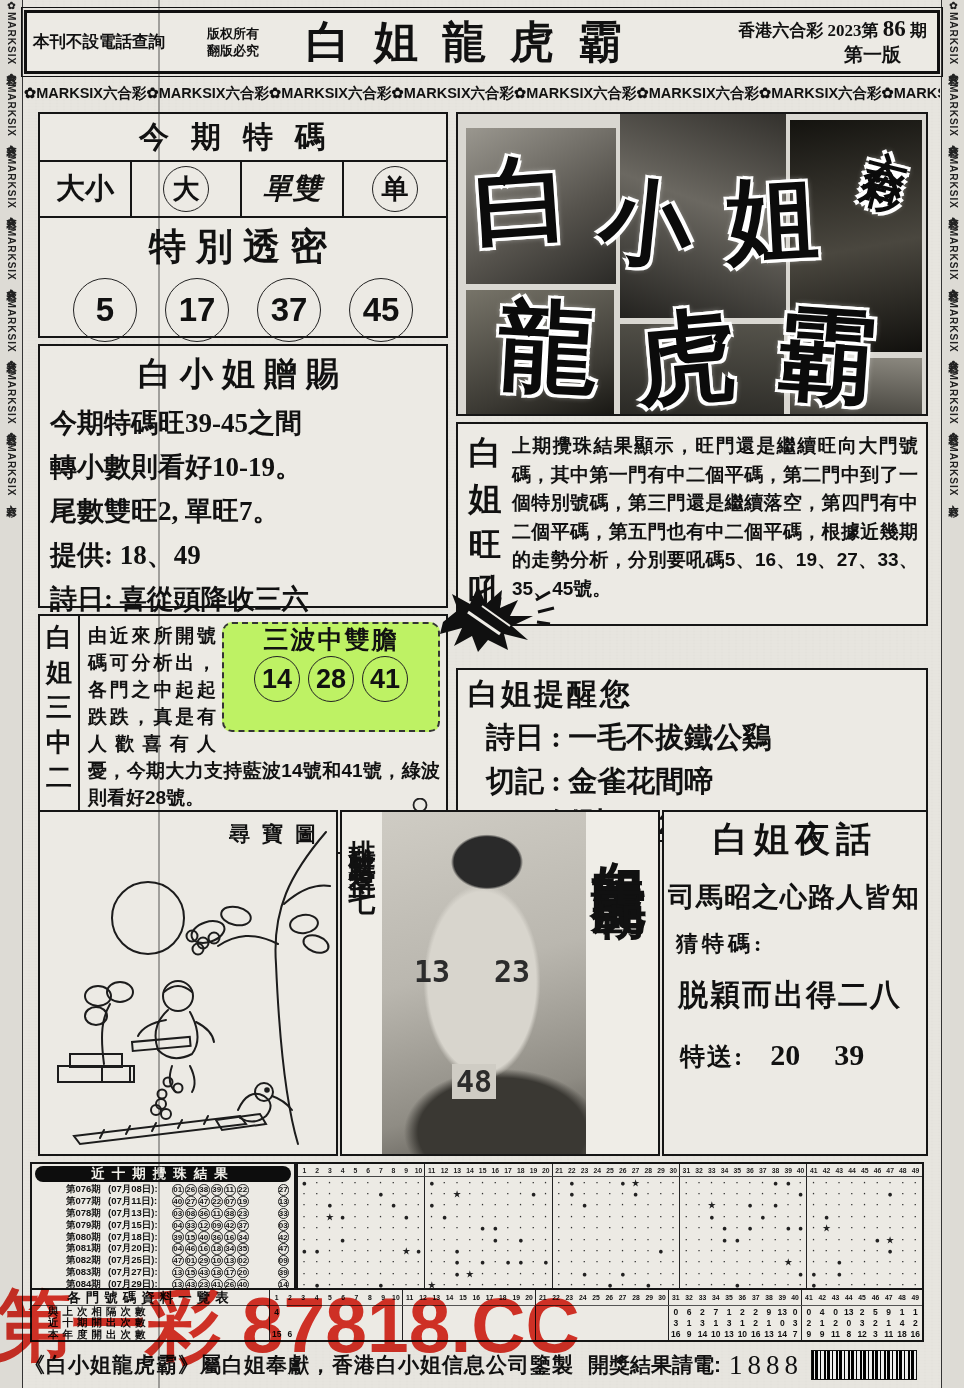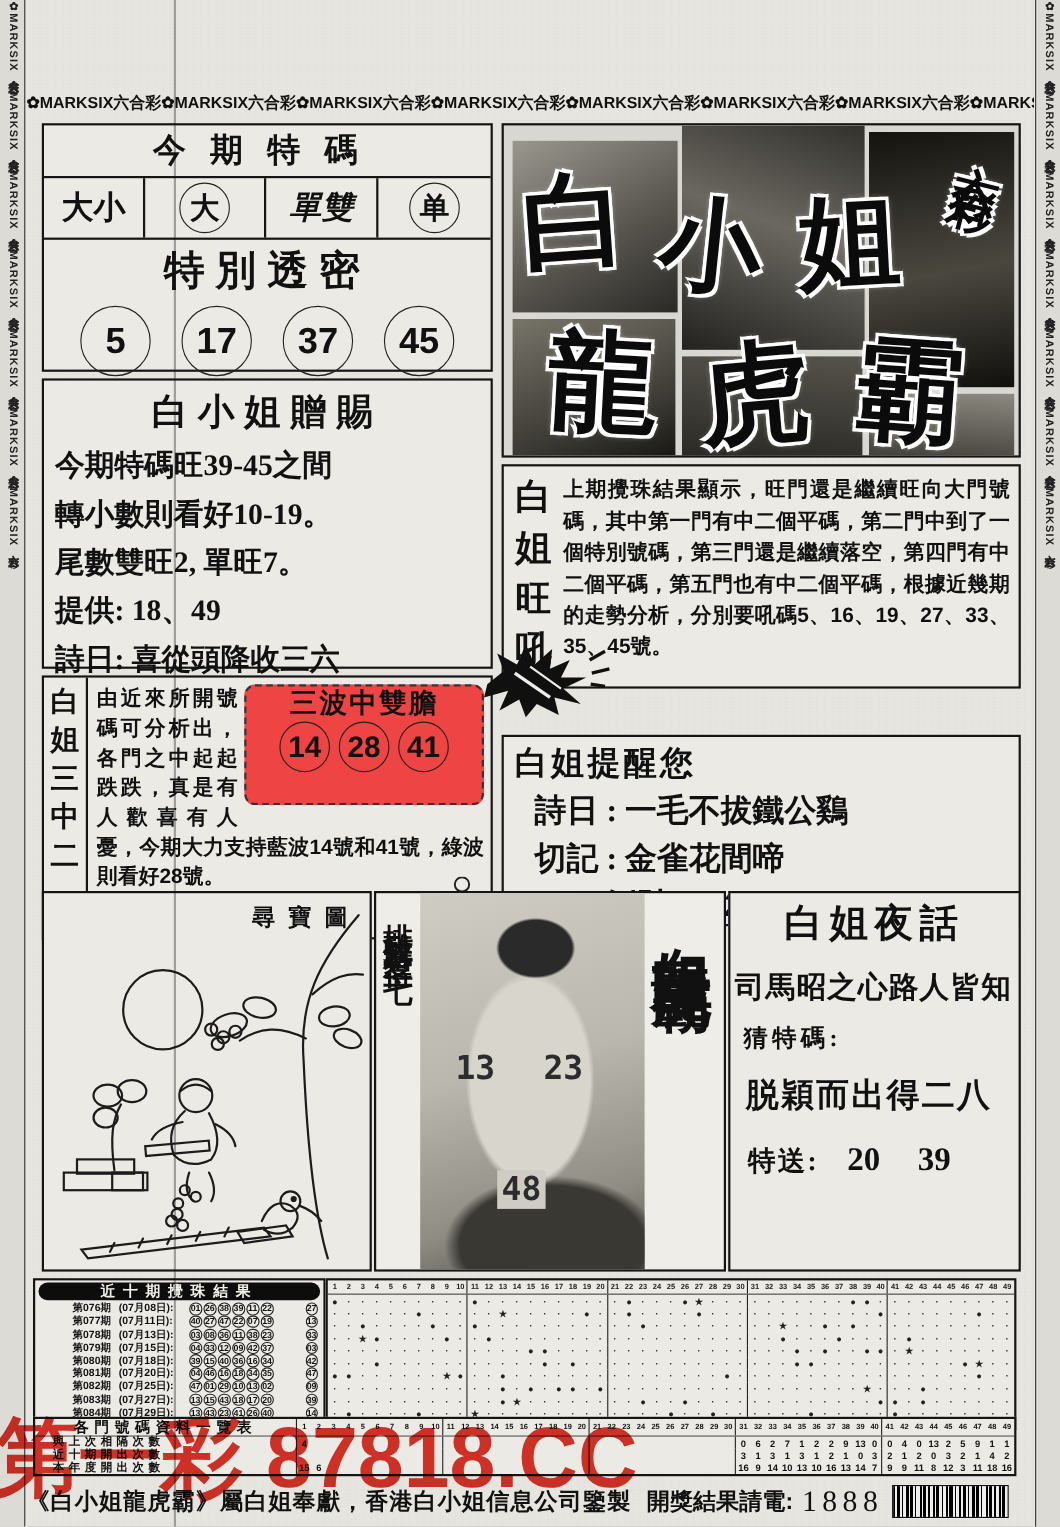--- a/index.html
+++ b/index.html
@@ -47,21 +47,21 @@
   
   .gift-title{text-align:center;font-size:33px;font-weight:bold;letter-spacing:9px;padding-top:6px;
               font-family:"Liberation Serif",serif;}
   .gift-lines{padding:4px 8px 0 10px;}
   .gift-lines div{font-size:27px;font-weight:bold;line-height:44px;white-space:nowrap;font-family:"Liberation Serif",serif;}
   
   .side-col{float:left;width:40px;height:100%;border-right:2px solid #151515;text-align:center;
             font-family:"Liberation Serif",serif;font-weight:bold;font-size:26px;line-height:35px;padding-top:4px;box-sizing:border-box;}
   .three-body{margin-left:46px;padding:6px 6px 0 2px;font-size:19px;font-weight:bold;line-height:27px;text-align:justify;}
   .inset{float:right;width:214px;height:106px;border:2px dashed #333;border-radius:10px;margin:0 0 4px 6px;
-         text-align:center;background:#ef4444;}
+         text-align:center;background:#bef264;}
   .inset .t{font-size:25px;font-weight:bold;letter-spacing:2px;line-height:32px;font-family:"Liberation Serif",serif;}
   .inset-nums{display:flex;justify-content:center;gap:8px;}
   .inset-nums .circ{width:44px;height:44px;font-size:27px;font-weight:bold;}
   .tri-icon{position:absolute;right:6px;bottom:2px;text-align:center;font-size:10px;font-weight:bold;}
   
   .collage{position:absolute;left:456px;top:112px;width:472px;height:304px;border:2px solid #151515;
            background:#d9d7d1;overflow:hidden;box-sizing:border-box;}
   .tile{position:absolute;}
   .cg-ch{position:absolute;font-family:"Liberation Serif",serif;font-weight:bold;color:#0b0b0b;
          text-shadow:-3px -3px 0 #fff,3px -3px 0 #fff,-3px 3px 0 #fff,3px 3px 0 #fff,0 0 7px #fff;}
@@ -152,20 +152,37 @@
 <div class="page">
 
   <div class="strip left">
       <div class="v">✿MARKSIX六合彩  ✿MARKSIX六合彩  ✿MARKSIX六合彩  ✿MARKSIX六合彩  ✿MARKSIX六合彩  ✿MARKSIX六合彩  ✿MARKSIX六合彩  </div>
     </div>
   <div class="strip right">
       <div class="v">✿MARKSIX六合彩  ✿MARKSIX六合彩  ✿MARKSIX六合彩  ✿MARKSIX六合彩  ✿MARKSIX六合彩  ✿MARKSIX六合彩  ✿MARKSIX六合彩  </div>
     </div>
   <div class="fold"></div>
 
+  <div class="header">
+    <div class="h-nophone">本刊不設電話查詢</div>
+    <div class="h-copy">
+      <div>版权所有</div>
+      <div>翻版必究</div>
+    </div>
+    <div class="h-title">白姐龍虎霸</div>
+    <div class="h-right">
+      <div class="l1">
+        <span>香港六合彩</span>
+        <span>2023第</span>
+        <b>86</b>
+        <span>期</span>
+      </div>
+      <div class="l2">第一版</div>
+    </div>
+  </div>
 
   <div class="band">
       <span>✿MARKSIX六合彩</span>
       <span>✿MARKSIX六合彩</span>
       <span>✿MARKSIX六合彩</span>
       <span>✿MARKSIX六合彩</span>
       <span>✿MARKSIX六合彩</span>
       <span>✿MARKSIX六合彩</span>
       <span>✿MARKSIX六合彩</span>
       <span>✿MARKSIX六合彩</span>

